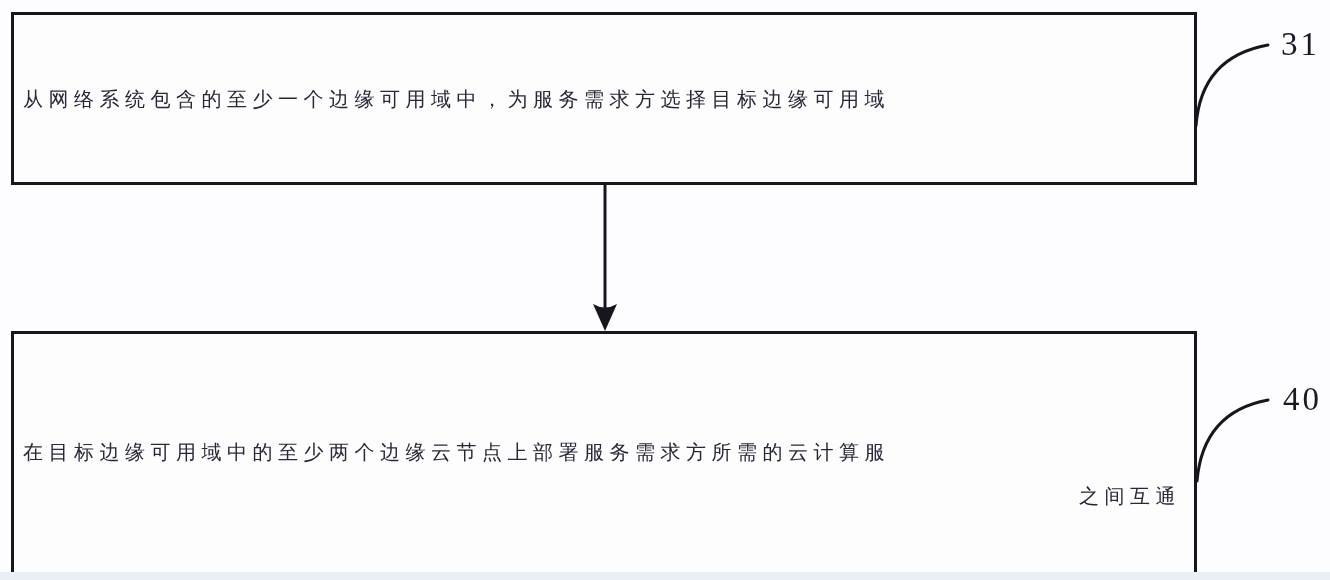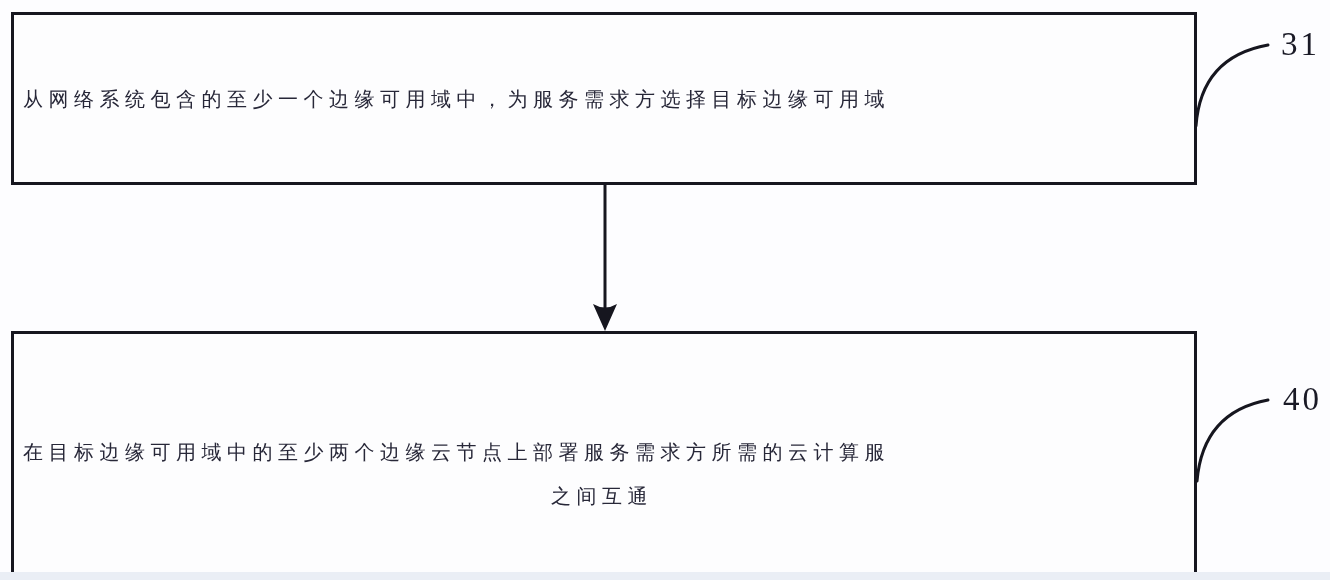--- a/index.html
+++ b/index.html
@@ -51,21 +51,21 @@
   }
 
   .step-box-2 {
     left: 11px; top: 331px;
     width: 1186px; height: 286px;
     padding-left: 9px;
     padding-right: 4px;
   }
 
   .step-text-line { text-align: left; white-space: nowrap; }
-  .step-text-line.centered { text-align: center; white-space: nowrap; padding-right: 9px; }
+  .step-text-line.centered { text-align: right; white-space: nowrap; padding-right: 9px; }
 
   
   .connector-svg {
     position: absolute;
     left: 0; top: 0;
     width: 1330px; height: 580px;
     pointer-events: none;
   }
 
   

